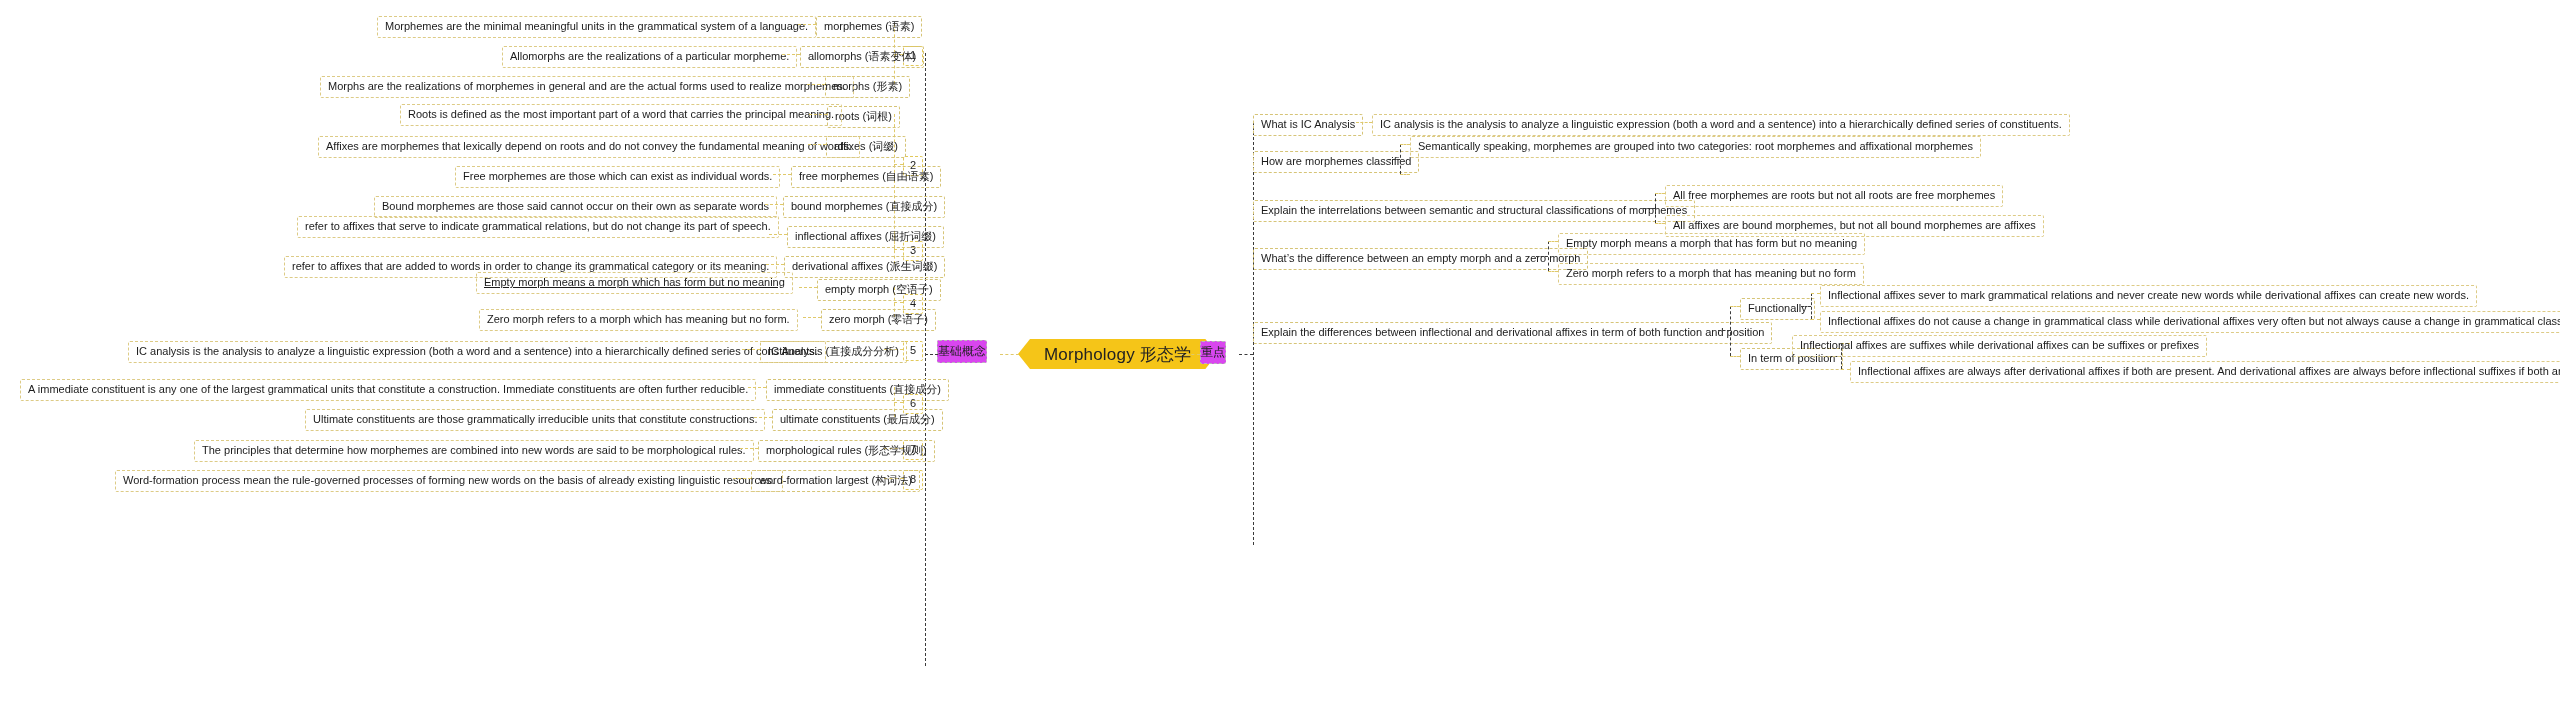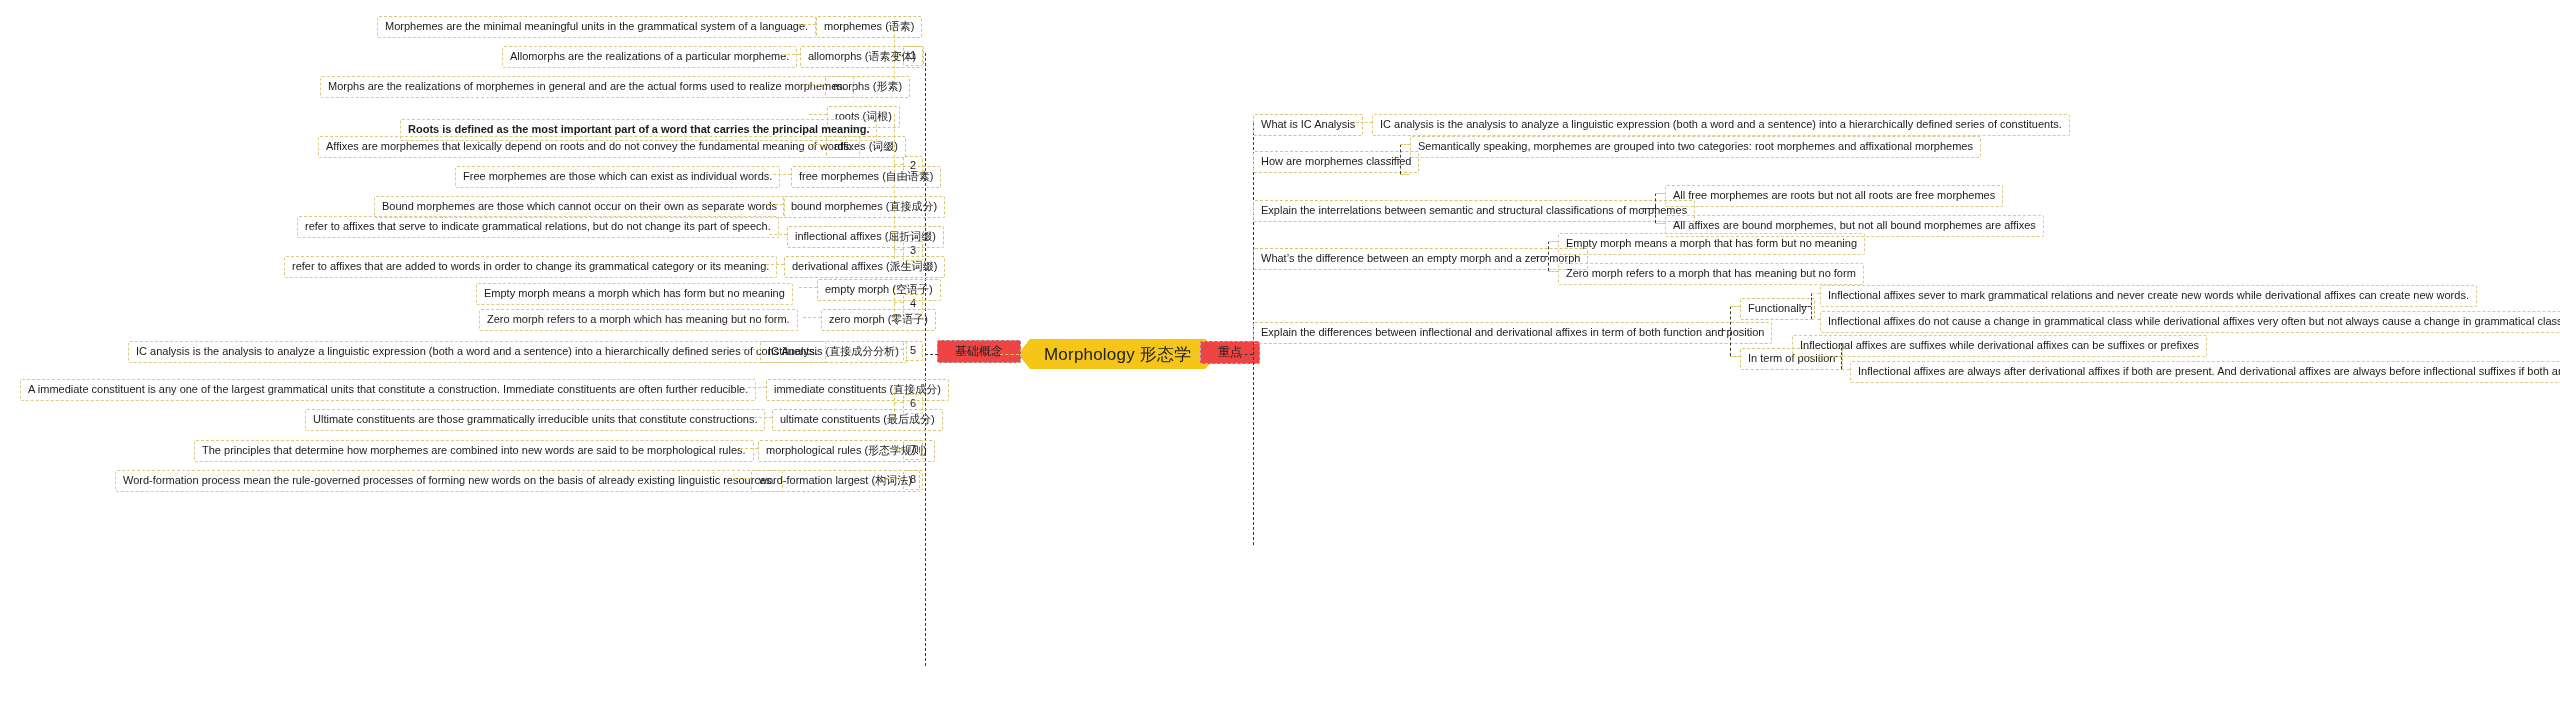--- a/index.html
+++ b/index.html
@@ -29,24 +29,24 @@
     padding: 3px 7px;
     border: 1px dashed #d9c77a;
     background: transparent;
     border-radius: 2px;
   }
   .node.leaf  { border-color: #ddcb86; }
   .node.topic { border-color: #d6c477; }
   .node.num   { border-color: #e2c95a; font-size: 11px; padding: 2px 6px; min-width: 19px; }
   .node.branchlabel {
     border: 1px dashed #b9b9b9;
-    background: #ef4444;
+    background: #d946ef;
     color: #222;
     font-size: 12px;
-    padding: 3px 17px;
+    padding: 3px 0;
   }
 
   
   #root-node {
     position: absolute;
     left: 1018px; top: 354px;
     transform: translateY(-50%);
     height: 30px;
     display: flex;
     align-items: center;
@@ -99,53 +99,53 @@
 
   <div class="node topic" style="left:825px; top:76px;">morphs (形素)</div>
   <div class="node leaf" style="left:320px; top:76px;">Morphs are the realizations of morphemes in general and are the actual forms used to realize morphemes.</div>
   <div class="hline gold" style="left:807px; top:84px; width:18px;"></div>
 
   <div class="node num" style="left:903px; top:156px;">2</div>
   <div class="hline gold" style="left:894px; top:164px; width:9px;"></div>
   <div class="vline gold" style="left:894px; top:114px; height:135px;"></div>
 
   <div class="node topic" style="left:827px; top:106px;">roots (词根)</div>
-  <div class="node leaf" style="left:400px; top:119px;font-weight:bold;">Roots is defined as the most important part of a word that carries the principal meaning.</div>
+  <div class="node leaf" style="left:400px; top:104px;">Roots is defined as the most important part of a word that carries the principal meaning.</div>
   <div class="hline gold" style="left:809px; top:114px; width:18px;"></div>
 
   <div class="node topic" style="left:826px; top:136px;">affixes (词缀)</div>
   <div class="node leaf" style="left:318px; top:136px;">Affixes are morphemes that lexically depend on roots and do not convey the fundamental meaning of words.</div>
   <div class="hline gold" style="left:808px; top:144px; width:18px;"></div>
 
   <div class="node topic" style="left:791px; top:166px;">free morphemes (自由语素)</div>
   <div class="node leaf" style="left:455px; top:166px;">Free morphemes are those which can exist as individual words.</div>
   <div class="hline gold" style="left:773px; top:174px; width:18px;"></div>
 
   <div class="node topic" style="left:783px; top:196px;">bound morphemes (直接成分)</div>
-  <div class="node leaf" style="left:374px; top:196px;">Bound morphemes are those which cannot occur on their own as separate words</div>
+  <div class="node leaf" style="left:374px; top:196px;">Bound morphemes are those said cannot occur on their own as separate words</div>
   <div class="hline gold" style="left:765px; top:204px; width:18px;"></div>
 
   <div class="node num" style="left:903px; top:241px;">3</div>
   <div class="hline gold" style="left:894px; top:249px; width:9px;"></div>
   <div class="vline gold" style="left:894px; top:234px; height:30px;"></div>
 
   <div class="node topic" style="left:787px; top:226px;">inflectional affixes (屈折词缀)</div>
   <div class="node leaf" style="left:297px; top:216px;">refer to affixes that serve to indicate grammatical relations, but do not change its part of speech.</div>
   <div class="hline gold" style="left:769px; top:234px; width:18px;"></div>
 
   <div class="node topic" style="left:784px; top:256px;">derivational affixes (派生词缀)</div>
   <div class="node leaf" style="left:284px; top:256px;">refer to affixes that are added to words in order to change its grammatical category or its meaning.</div>
   <div class="hline gold" style="left:766px; top:264px; width:18px;"></div>
 
   <div class="node num" style="left:903px; top:294px;">4</div>
   <div class="hline gold" style="left:894px; top:302px; width:9px;"></div>
   <div class="vline gold" style="left:894px; top:287px; height:30px;"></div>
 
   <div class="node topic" style="left:817px; top:279px;">empty morph (空语子)</div>
-  <div class="node leaf" style="left:476px; top:283px;">Empty morph means a morph which has form but no meaning</div>
+  <div class="node leaf" style="left:476px; top:272px;text-decoration:underline;">Empty morph means a morph which has form but no meaning</div>
   <div class="hline gold" style="left:799px; top:287px; width:18px;"></div>
 
   <div class="node topic" style="left:821px; top:309px;">zero morph (零语子)</div>
   <div class="node leaf" style="left:479px; top:309px;">Zero morph refers to a morph which has meaning but no form.</div>
   <div class="hline gold" style="left:803px; top:317px; width:18px;"></div>
 
   <div class="node num" style="left:903px; top:341px;">5</div>
   <div class="hline gold" style="left:884px; top:349px; width:19px;"></div>
   <div class="node topic" style="left:760px; top:341px;">IC Analysis (直接成分分析)</div>
   <div class="node leaf" style="left:128px; top:341px;">IC analysis is the analysis to analyze a linguistic expression (both a word and a sentence) into a hierarchically defined series of constituents.</div>

